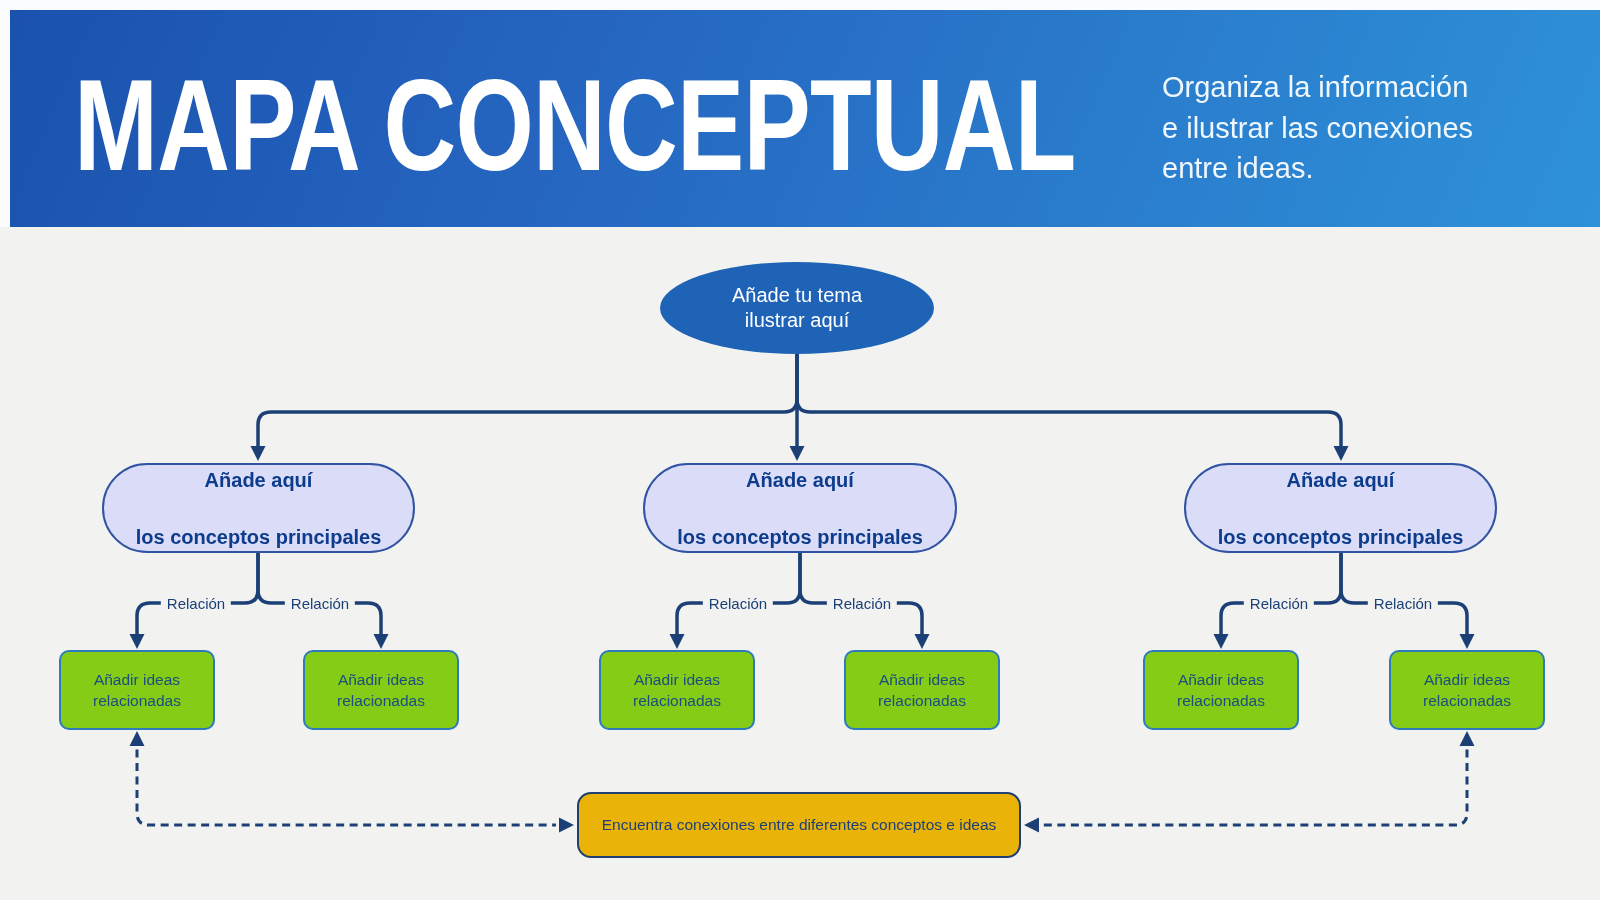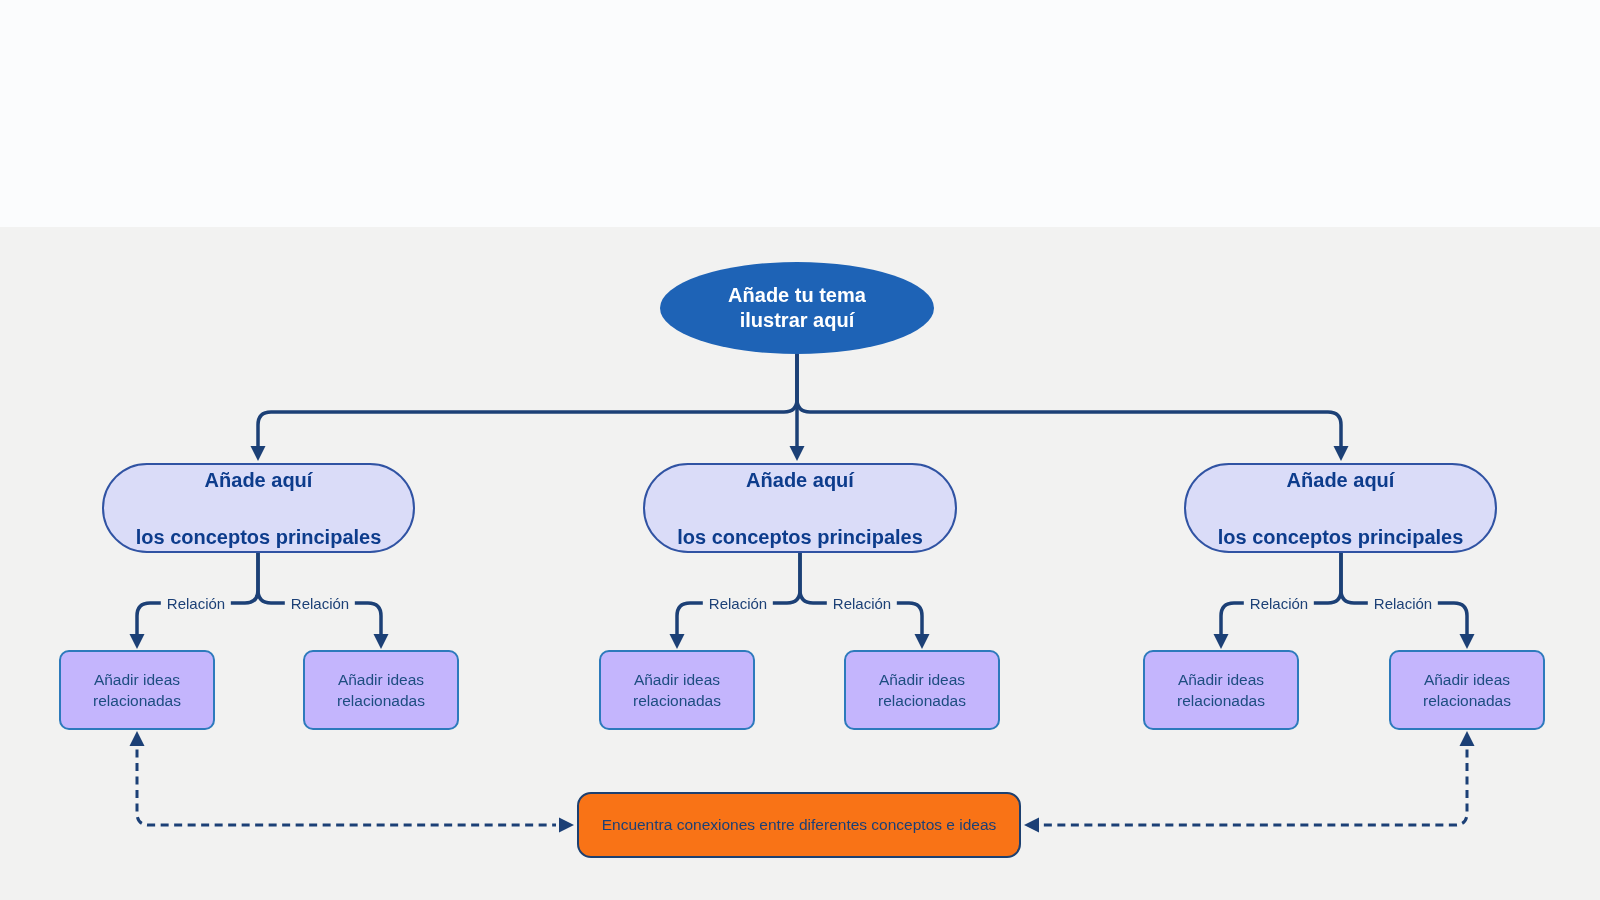--- a/index.html
+++ b/index.html
@@ -25,52 +25,60 @@
   }
   
   .body-bg { position:absolute; left:0; top:227px; width:1600px; height:673px; background:#f2f2f1; }
   .connectors { position:absolute; left:0; top:0; width:1600px; height:900px; }
 
   .node { position:absolute; display:flex; flex-direction:column; align-items:center; justify-content:center; text-align:center; }
 
   .root {
     left:660px; top:262px; width:274px; height:92px;
     background:#1e63b6; border-radius:50%;
-    color:#ffffff; font-weight:700; font-size:20px; line-height:25px;
+    color:#ffffff; font-weight:400; font-size:20px; line-height:25px;
   }
   .pill {
     top:463px; height:90px; border-radius:45px;
     background:#dadcf8; border:2px solid #3053a3;
     color:#0d3c8c; font-weight:700; font-size:20px; line-height:26px;gap:31px;
   }
   .pill1 { left:102px; width:313px; }
   .pill2 { left:643px; width:314px; }
   .pill3 { left:1184px; width:313px; }
 
   .idea {
     top:650px; width:156px; height:80px; border-radius:10px;
-    background:#c4b5fd; border:2px solid #2d7abc;
+    background:#84cc16; border:2px solid #2d7abc;
     color:#1d4d80; font-size:15.5px; line-height:21px;
   }
   .rel {
     position:absolute; top:603px; transform:translate(-50%,-50%);
     background:#f2f2f1; padding:1px 6px;
     color:#1c4076; font-size:15px; white-space:nowrap;text-align:center;
   }
   .note {
     left:577px; top:792px; width:444px; height:66px; border-radius:14px;
-    background:#f97316; border:2px solid #1d4070;
+    background:#eab308; border:2px solid #1d4070;
     color:#1c4076; font-size:15.5px;
   }
 </style>
 </head>
 <body>
 
 <div id="page">
 
+  <div class="banner">
+    <div class="title">MAPA CONCEPTUAL</div>
+    <div class="subtitle">
+      <div>Organiza la información</div>
+      <div>e ilustrar las conexiones</div>
+      <div>entre ideas.</div>
+    </div>
+  </div>
 
   <div class="body-bg"></div>
 
   <svg class="connectors" viewBox="0 0 1600 900">
     <g stroke="#1c4076" stroke-width="3.5" fill="none">
 
       <path d="M797 350 V399 Q797 412 784 412 H271 Q258 412 258 425 V447"></path>
       <path d="M797 350 V399 Q797 412 810 412 H1328 Q1341 412 1341 425 V447"></path>
       <path d="M797 350 V447"></path>
 

